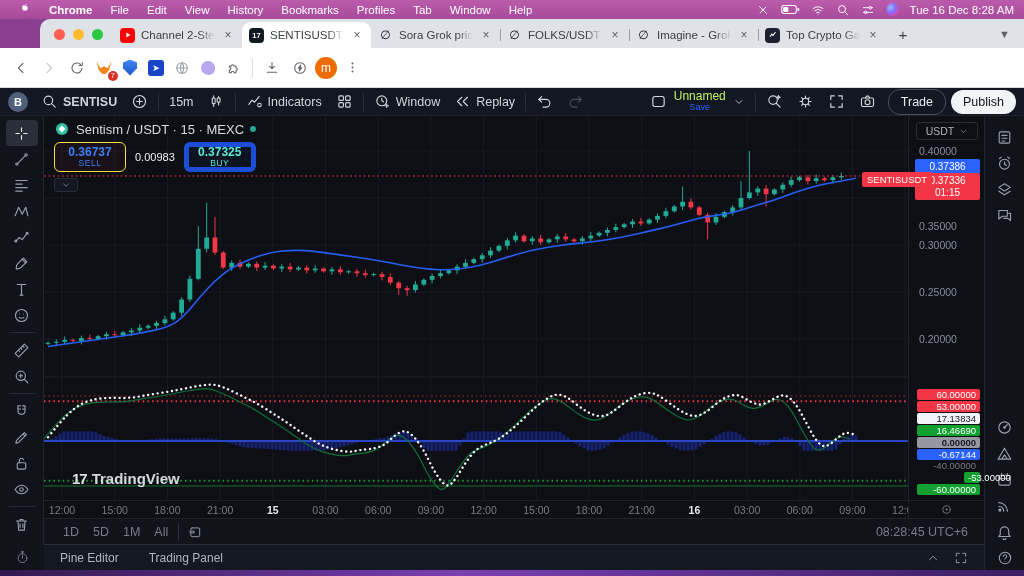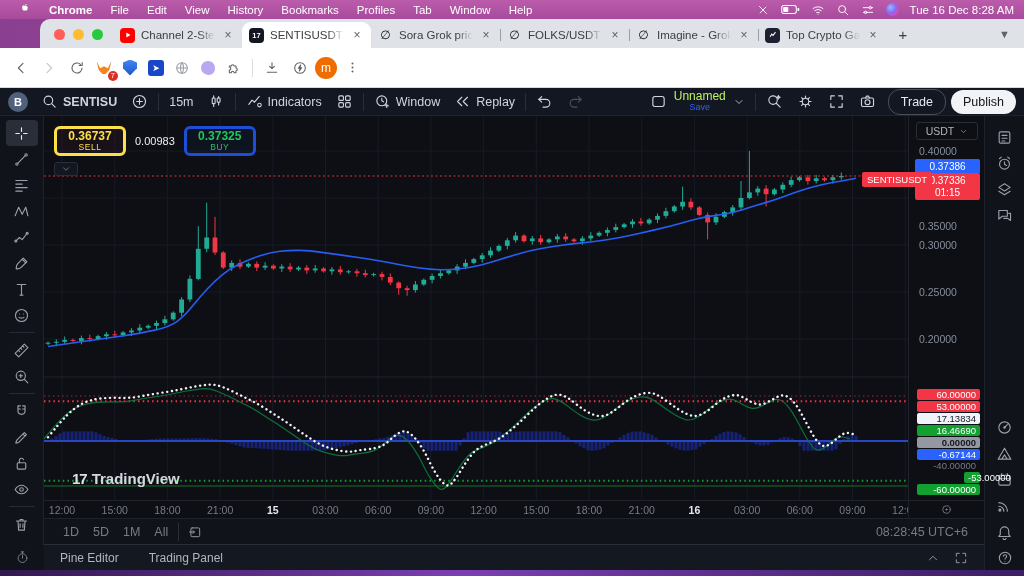--- a/index.html
+++ b/index.html
@@ -75,22 +75,22 @@
   #chartbg{position:absolute;left:44px;top:116px;width:940px;height:384px;background:#0d0f15}
   #chart{position:absolute;left:44px;top:116px}
   #symtag{position:absolute;left:862px;top:172px;height:15px;background:#f23645;color:#fff;font-size:9.5px;display:flex;align-items:center;padding:0 5px;border-radius:2px;z-index:7}
   #legend{position:absolute;left:54px;top:121px;z-index:6;color:#d7dae2}
   #legend .t{display:flex;align-items:center;gap:6px;font-size:13px}
   #statusdot{width:6px;height:6px;border-radius:50%;background:#26a69a}
   #quotes{display:flex;align-items:center;margin-top:5px}
   .quote{width:72px;height:30px;border-radius:6px;display:flex;flex-direction:column;align-items:center;justify-content:center;line-height:1.1}
   .quote .p{font-size:12px;font-weight:bold}
   .quote .l{font-size:8.5px;letter-spacing:.5px}
-  #sellq{border:3px solid #fde047;color:#fde047;background:rgba(242,54,69,.05)}
-  #buyq{border:3px solid #1d4ed8;color:#22c55e;background:rgba(41,98,255,.05)}
+  #sellq{border:1px solid #fde047;color:#3b82f6;background:rgba(242,54,69,.05)}
+  #buyq{border:5px solid #1d4ed8;color:#5eead4;background:rgba(41,98,255,.05)}
   #spread{color:#eceff4;font-size:11px;margin:0 9px}
   #collapse{margin-top:6px;width:24px;height:14px;border:1px solid #2a2e39;border-radius:3px;background:#131722;color:#9aa0ab;display:flex;align-items:center;justify-content:center}
   #watermark{position:absolute;left:72px;top:470px;z-index:4;display:flex;align-items:center;gap:5px;opacity:.92}
   #watermark .lg{font-size:15px;font-weight:bold;color:#eef0f4;letter-spacing:-1px}
   #watermark .nm{font-size:15px;font-weight:bold;color:#e3e6ec}
 
   
   #pscale{position:absolute;left:908px;top:116px;width:76px;height:384px;background:#0d0f15;border-left:1px solid #1f232e;color:#868e9b;font-size:10.5px}
   #usdtbtn{position:absolute;left:7px;top:6px;width:62px;height:18px;border:1px solid #2a2e39;border-radius:3px;display:flex;align-items:center;justify-content:center;gap:5px;color:#b2b5be;font-size:10.5px}
   .ptick{position:absolute;left:10px;height:14px;line-height:14px}
@@ -979,20 +979,28 @@
       <line x1="797.3" y1="56.5" x2="797.3" y2="63.8" stroke="#22ab94"></line>
       <rect x="794.9" y="60.0" width="4.8" height="1.3" fill="#22ab94"></rect>
       <path d="M4.0 230.5Q56.0 223.0 76.0 220.2Q96.0 217.4 111.0 214.1Q126.0 210.8 133.5 205.1Q141.0 199.5 148.5 190.1Q156.0 180.7 163.5 172.7Q171.0 164.7 178.5 158.6Q186.0 152.5 196.0 147.8Q206.0 143.1 216.0 139.8Q226.0 136.5 236.0 135.3Q246.0 134.2 256.0 134.4Q266.0 134.6 276.0 136.1Q286.0 137.5 296.0 138.9Q306.0 140.3 316.0 141.7Q326.0 143.1 336.0 145.0Q346.0 146.9 356.0 148.7Q366.0 150.6 376.0 152.0Q386.0 153.4 396.0 153.7Q406.0 153.9 416.0 152.7Q426.0 151.6 436.0 149.2Q446.0 146.9 456.0 143.6Q466.0 140.3 476.0 137.5Q486.0 134.6 496.0 132.8Q506.0 130.9 516.0 129.5Q526.0 128.1 536.0 127.1Q546.0 126.2 556.0 124.8Q566.0 123.4 576.0 121.5Q586.0 119.6 596.0 117.3Q606.0 114.9 616.0 112.6Q626.0 110.2 636.0 107.4Q646.0 104.6 653.5 102.7Q661.0 100.8 668.5 99.9Q676.0 98.9 683.5 97.5Q691.0 96.1 698.5 93.8Q706.0 91.4 713.5 89.1Q721.0 86.7 728.5 84.4Q736.0 82.0 743.5 79.2Q751.0 76.4 758.5 74.0Q766.0 71.7 773.5 69.8Q781.0 67.9 788.5 66.5Q796.0 65.1 804.0 63.7L812.0 62.3" fill="none" stroke="#2962ff" stroke-width="1.6" opacity="0.95"></path>
       <line x1="0" y1="60.0" x2="864" y2="60.0" stroke="#f23645" stroke-dasharray="2 2.5" opacity="0.9"></line>
       <line x1="0" y1="261" x2="864" y2="261" stroke="#1f232e"></line>
       <path d="M4.0 321.3Q16.0 306.3 23.5 298.8Q31.0 291.3 38.5 287.5Q46.0 283.8 56.0 282.6Q66.0 281.5 76.0 281.9Q86.0 282.3 96.0 280.4Q106.0 278.5 116.0 277.0Q126.0 275.5 133.5 274.0Q141.0 272.5 148.5 271.0Q156.0 269.5 163.5 268.8Q171.0 268.0 178.5 271.0Q186.0 274.0 193.5 277.8Q201.0 281.5 208.5 285.3Q216.0 289.0 223.5 293.9Q231.0 298.8 238.5 303.6Q246.0 308.5 253.5 313.8Q261.0 319.0 268.5 323.9Q276.0 328.8 283.5 331.4Q291.0 334.0 298.5 335.1Q306.0 336.3 311.0 335.1Q316.0 334.0 323.5 333.3Q331.0 332.5 336.0 330.6Q341.0 328.8 346.0 323.9Q351.0 319.0 356.0 316.4Q361.0 313.8 366.0 317.5Q371.0 321.3 376.0 328.8Q381.0 336.3 384.5 343.8Q388.0 351.3 392.0 357.6Q396.0 364.0 400.0 367.8Q404.0 371.5 408.0 367.0Q412.0 362.5 416.5 355.0Q421.0 347.5 426.0 340.8Q431.0 334.0 436.0 331.4Q441.0 328.8 446.0 326.9Q451.0 325.0 456.0 322.0Q461.0 319.0 468.5 312.6Q476.0 306.3 483.5 298.8Q491.0 291.3 497.5 286.4Q504.0 281.5 509.0 279.6Q514.0 277.8 519.0 279.6Q524.0 281.5 530.0 286.4Q536.0 291.3 542.0 295.0Q548.0 298.8 554.0 299.9Q560.0 301.0 566.0 297.3Q572.0 293.5 578.0 288.6Q584.0 283.8 590.0 280.8Q596.0 277.8 602.0 277.0Q608.0 276.3 613.0 278.9Q618.0 281.5 624.0 286.0Q630.0 290.5 636.0 294.3Q642.0 298.0 647.0 299.5Q652.0 301.0 658.0 298.0Q664.0 295.0 669.0 290.5Q674.0 286.0 679.0 283.0Q684.0 280.0 689.0 279.3Q694.0 278.5 698.0 280.8Q702.0 283.0 706.0 285.3Q710.0 287.5 714.0 288.3Q718.0 289.0 723.0 286.4Q728.0 283.8 733.0 281.1Q738.0 278.5 742.0 280.0Q746.0 281.5 750.0 286.4Q754.0 291.3 758.0 298.8Q762.0 306.3 766.0 313.8Q770.0 321.3 774.0 326.1Q778.0 331.0 782.0 329.9Q786.0 328.8 790.0 325.0Q794.0 321.3 798.0 318.6Q802.0 316.0 807.0 317.5L812.0 319.0" fill="none" stroke="#0e6f38" stroke-width="1.2" transform="translate(-6,4)"></path>
       <path d="M4.0 321.3Q16.0 306.3 23.5 298.8Q31.0 291.3 38.5 287.5Q46.0 283.8 56.0 282.6Q66.0 281.5 76.0 281.9Q86.0 282.3 96.0 280.4Q106.0 278.5 116.0 277.0Q126.0 275.5 133.5 274.0Q141.0 272.5 148.5 271.0Q156.0 269.5 163.5 268.8Q171.0 268.0 178.5 271.0Q186.0 274.0 193.5 277.8Q201.0 281.5 208.5 285.3Q216.0 289.0 223.5 293.9Q231.0 298.8 238.5 303.6Q246.0 308.5 253.5 313.8Q261.0 319.0 268.5 323.9Q276.0 328.8 283.5 331.4Q291.0 334.0 298.5 335.1Q306.0 336.3 311.0 335.1Q316.0 334.0 323.5 333.3Q331.0 332.5 336.0 330.6Q341.0 328.8 346.0 323.9Q351.0 319.0 356.0 316.4Q361.0 313.8 366.0 317.5Q371.0 321.3 376.0 328.8Q381.0 336.3 384.5 343.8Q388.0 351.3 392.0 357.6Q396.0 364.0 400.0 367.8Q404.0 371.5 408.0 367.0Q412.0 362.5 416.5 355.0Q421.0 347.5 426.0 340.8Q431.0 334.0 436.0 331.4Q441.0 328.8 446.0 326.9Q451.0 325.0 456.0 322.0Q461.0 319.0 468.5 312.6Q476.0 306.3 483.5 298.8Q491.0 291.3 497.5 286.4Q504.0 281.5 509.0 279.6Q514.0 277.8 519.0 279.6Q524.0 281.5 530.0 286.4Q536.0 291.3 542.0 295.0Q548.0 298.8 554.0 299.9Q560.0 301.0 566.0 297.3Q572.0 293.5 578.0 288.6Q584.0 283.8 590.0 280.8Q596.0 277.8 602.0 277.0Q608.0 276.3 613.0 278.9Q618.0 281.5 624.0 286.0Q630.0 290.5 636.0 294.3Q642.0 298.0 647.0 299.5Q652.0 301.0 658.0 298.0Q664.0 295.0 669.0 290.5Q674.0 286.0 679.0 283.0Q684.0 280.0 689.0 279.3Q694.0 278.5 698.0 280.8Q702.0 283.0 706.0 285.3Q710.0 287.5 714.0 288.3Q718.0 289.0 723.0 286.4Q728.0 283.8 733.0 281.1Q738.0 278.5 742.0 280.0Q746.0 281.5 750.0 286.4Q754.0 291.3 758.0 298.8Q762.0 306.3 766.0 313.8Q770.0 321.3 774.0 326.1Q778.0 331.0 782.0 329.9Q786.0 328.8 790.0 325.0Q794.0 321.3 798.0 318.6Q802.0 316.0 807.0 317.5L812.0 319.0" fill="none" stroke="#f2f3f5" stroke-width="2.4" stroke-linecap="round" stroke-dasharray="0.1 4.7"></path>
     </svg>
 
   <div id="legend">
+    <div class="t">
+      <svg viewBox="0 0 24 24" style="width:16px;height:16px">
+          <circle cx="12" cy="12" r="9" fill="#2fbfa0"></circle>
+          <path d="M12 6.5L17 12l-5 5.5L7 12z" fill="#fff"></path>
+        </svg>
+      <span>Sentism / USDT · 15 · MEXC</span>
+      <span id="statusdot"></span>
+    </div>
     <div id="quotes">
       <span class="quote" id="sellq">
         <span class="p">0.36737</span>
         <span class="l">SELL</span>
       </span>
       <span id="spread">0.00983</span>
       <span class="quote" id="buyq">
         <span class="p">0.37325</span>
         <span class="l">BUY</span>
       </span>

